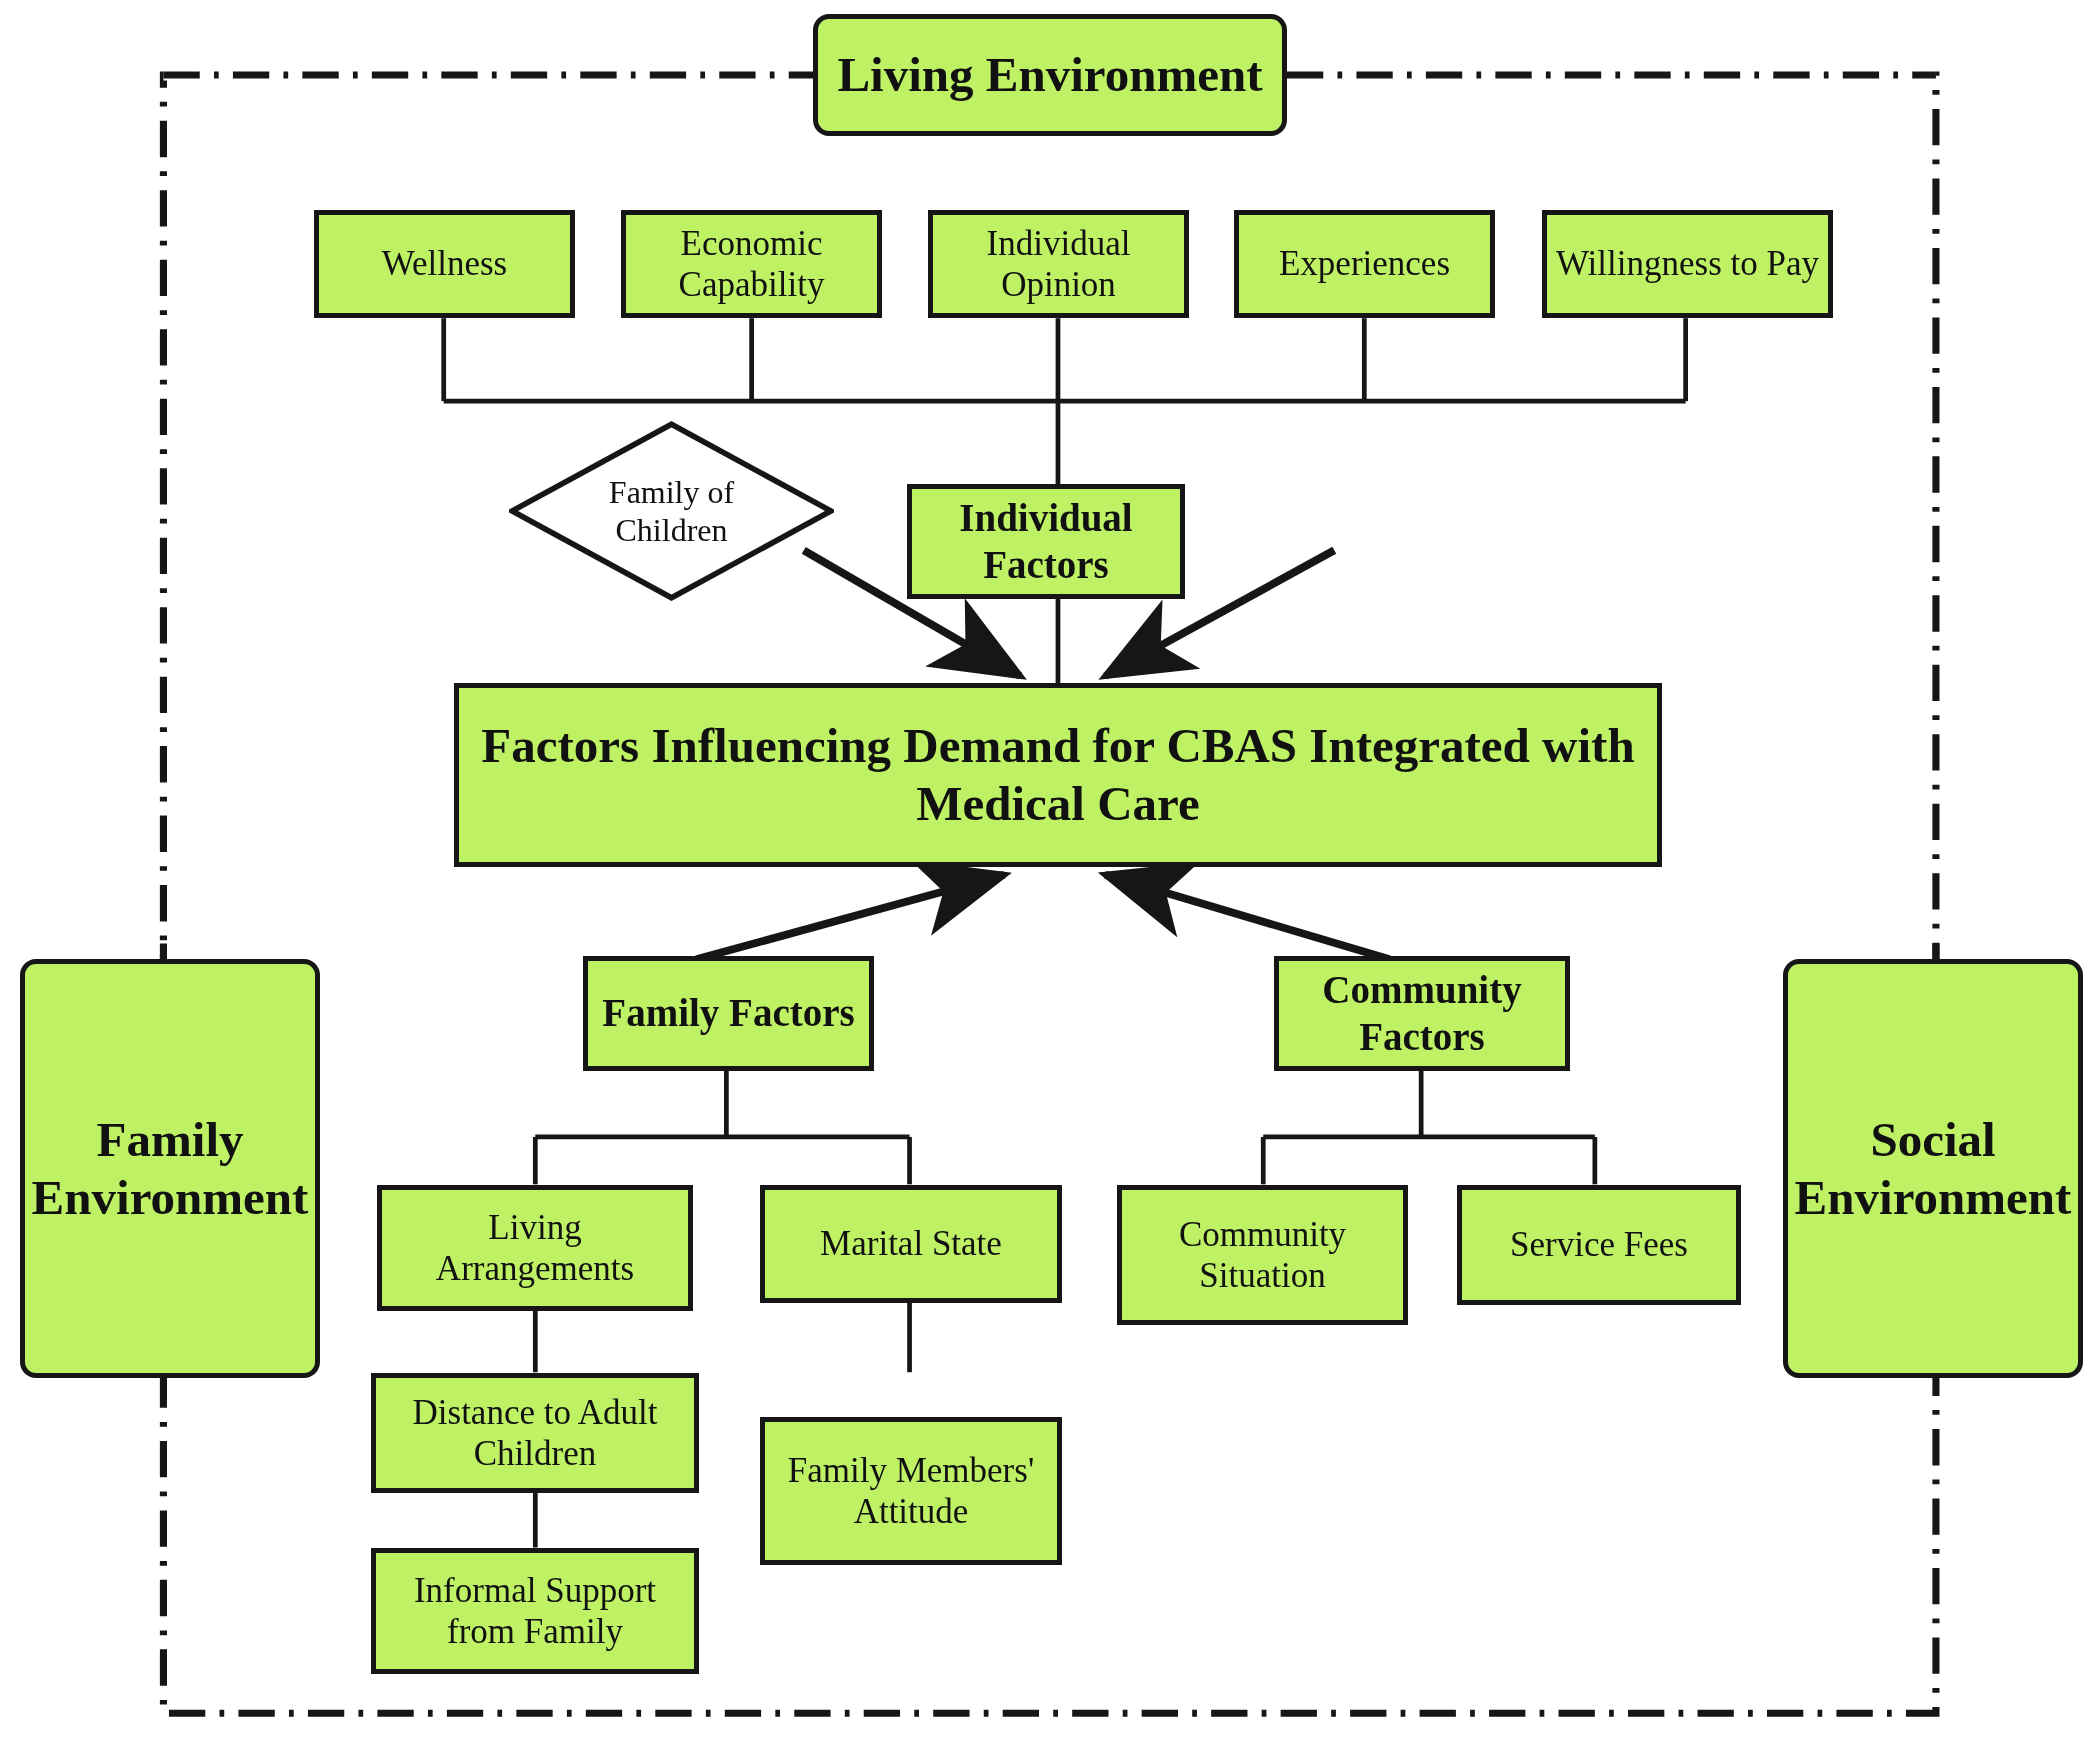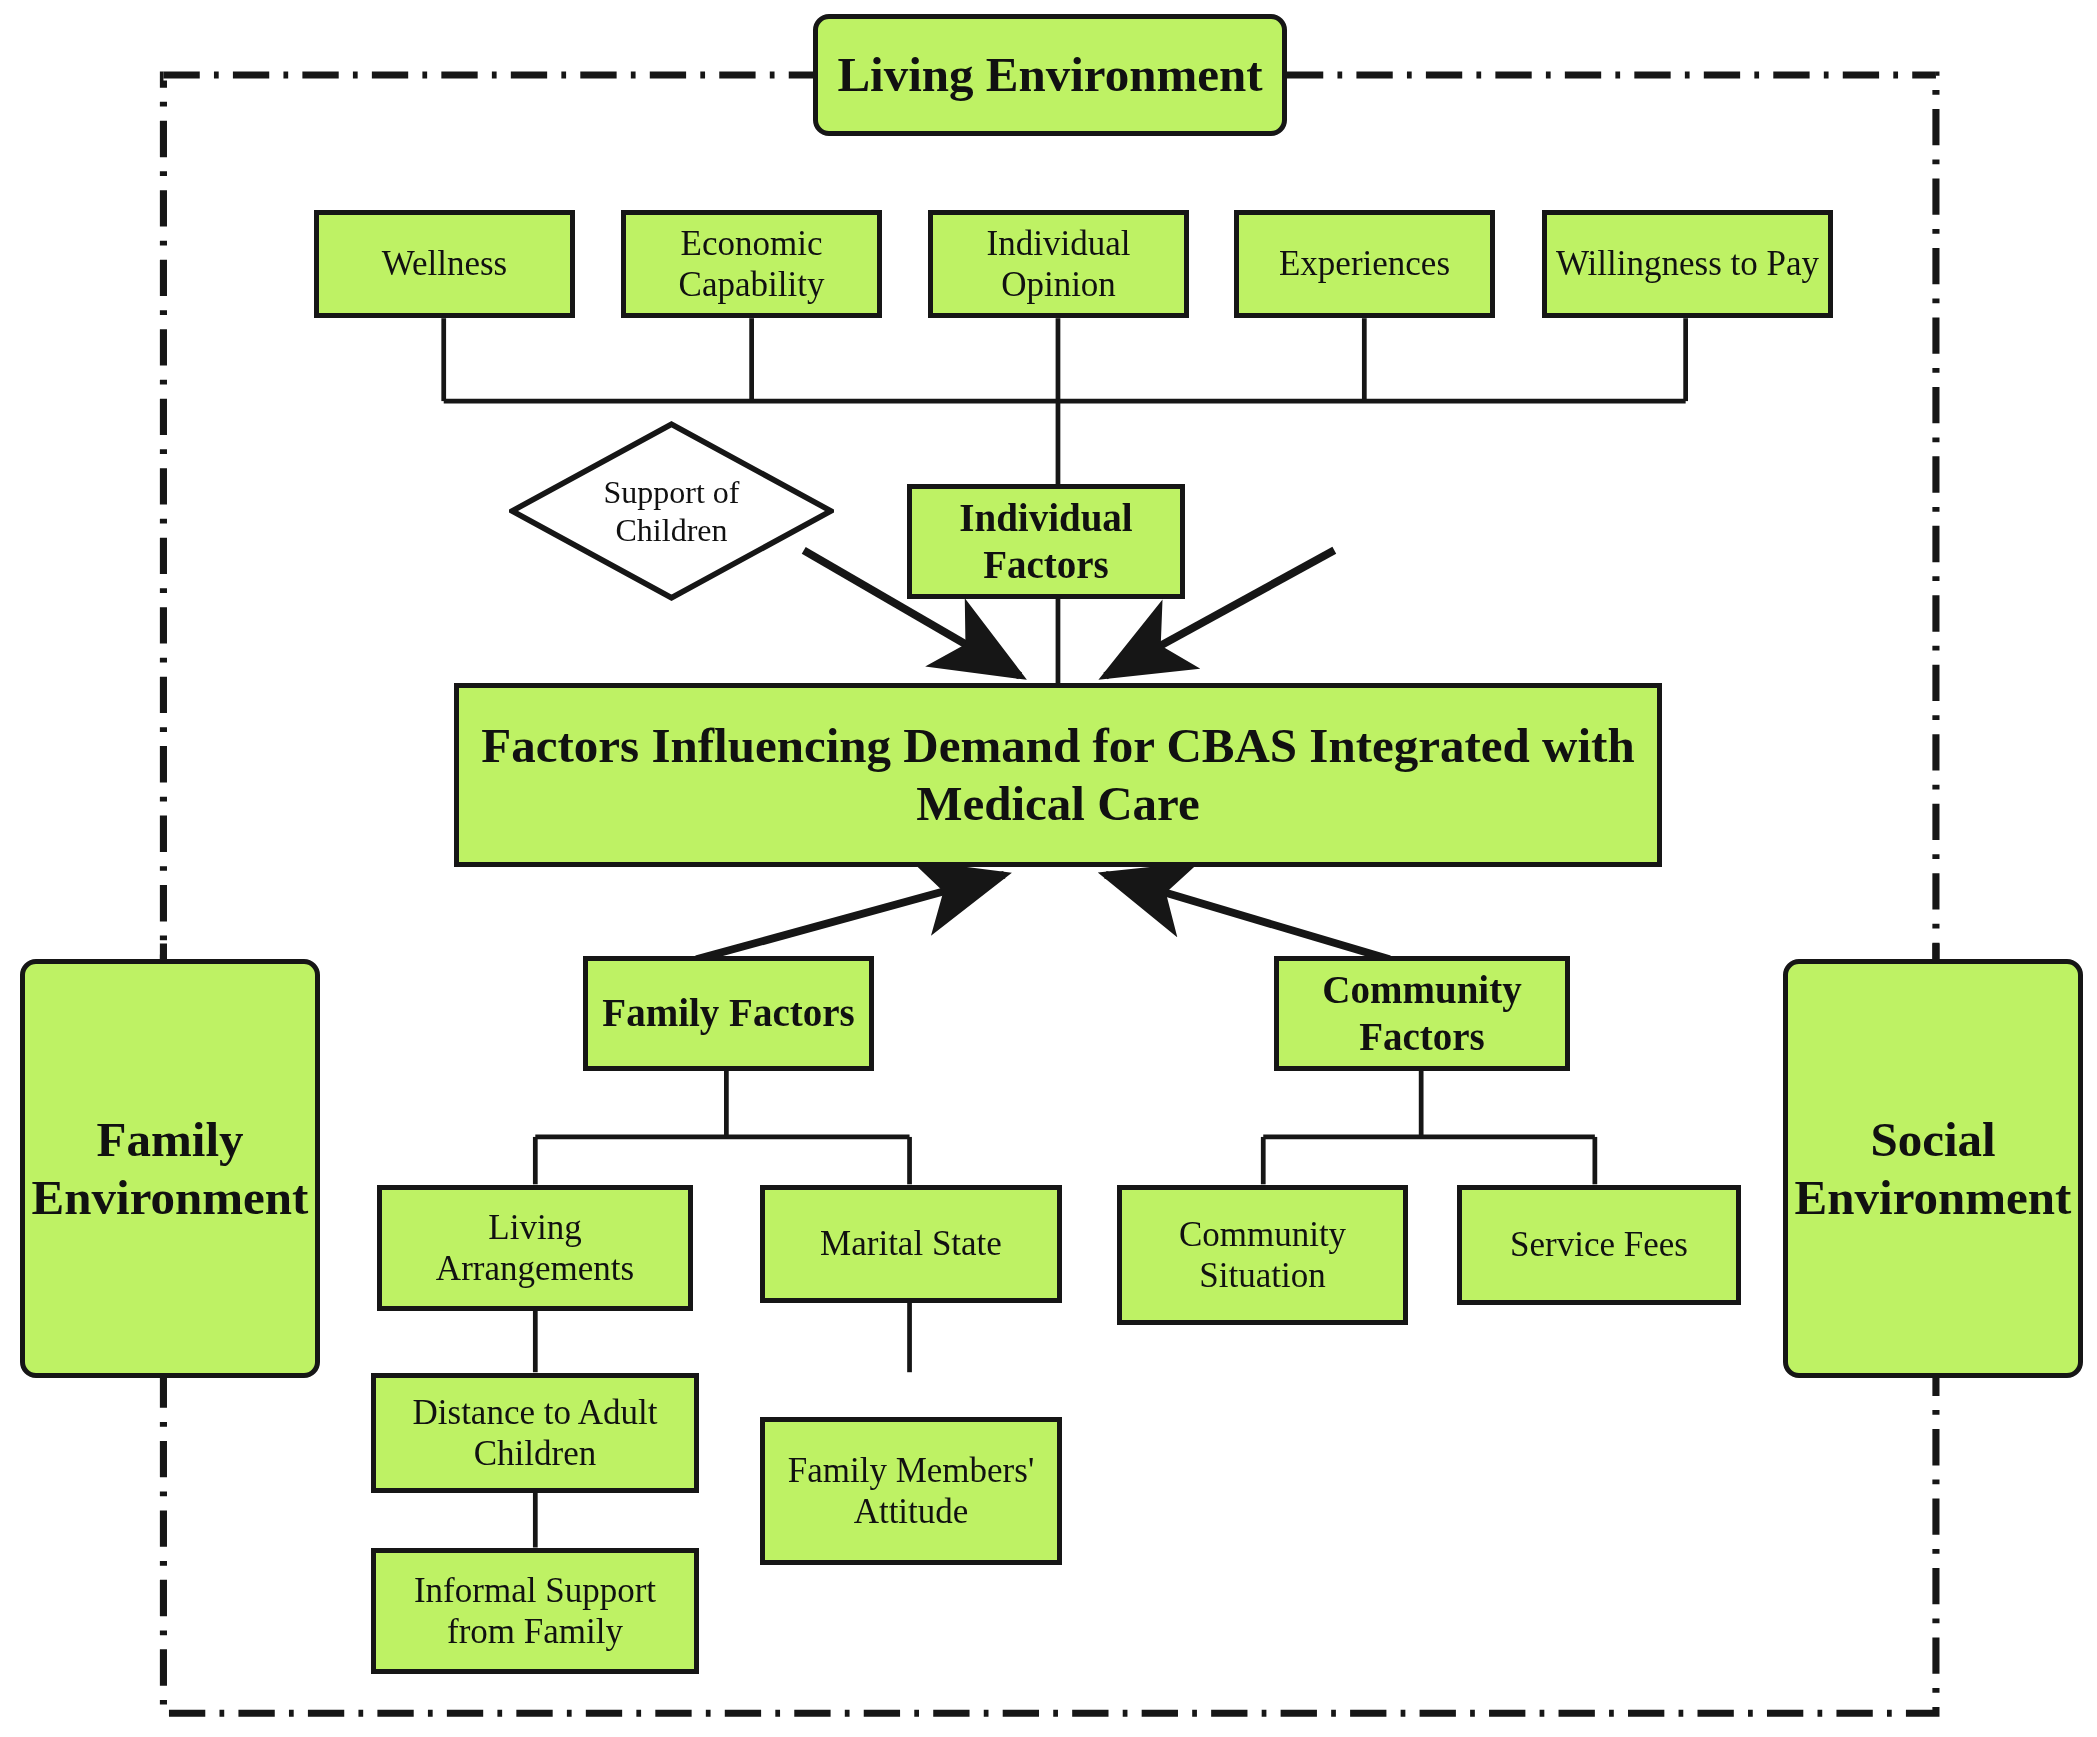--- a/index.html
+++ b/index.html
@@ -134,21 +134,21 @@
   </div>
 
   <div class="node rect" style="left:1542px; top:210px; width:291px; height:108px;">
     <span class="lbl f40">Willingness to Pay</span>
   </div>
 
   <div class="diamond-wrap" style="left:509px; top:421px; width:325px; height:180px;">
     <svg class="diamond-svg" width="325" height="180" viewBox="0 0 412 228" xmlns="http://www.w3.org/2000/svg">
       <polygon points="206,4 408,114 206,224 4,114" fill="#ffffff" stroke="#161616" stroke-width="7"></polygon>
     </svg>
-    <span class="diamond-text">Support of Children</span>
+    <span class="diamond-text">Family of Children</span>
   </div>
 
 
   <div class="node rect" style="left:907px; top:484px; width:278px; height:115px;">
     <span class="lbl bold f46">Individual Factors</span>
   </div>
 
   <div class="node rect" style="left:583px; top:956px; width:291px; height:115px;">
     <span class="lbl bold f46">Family Factors</span>
   </div>

